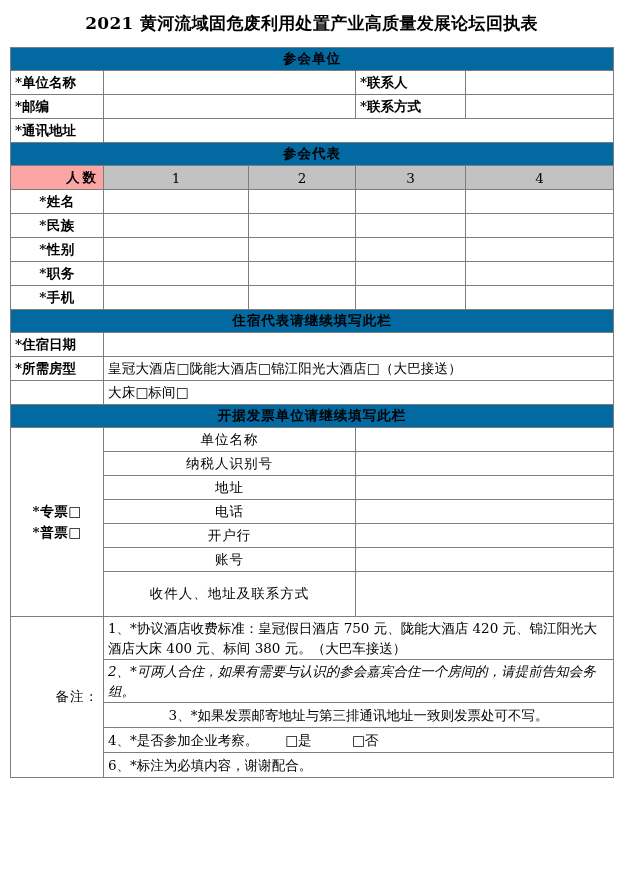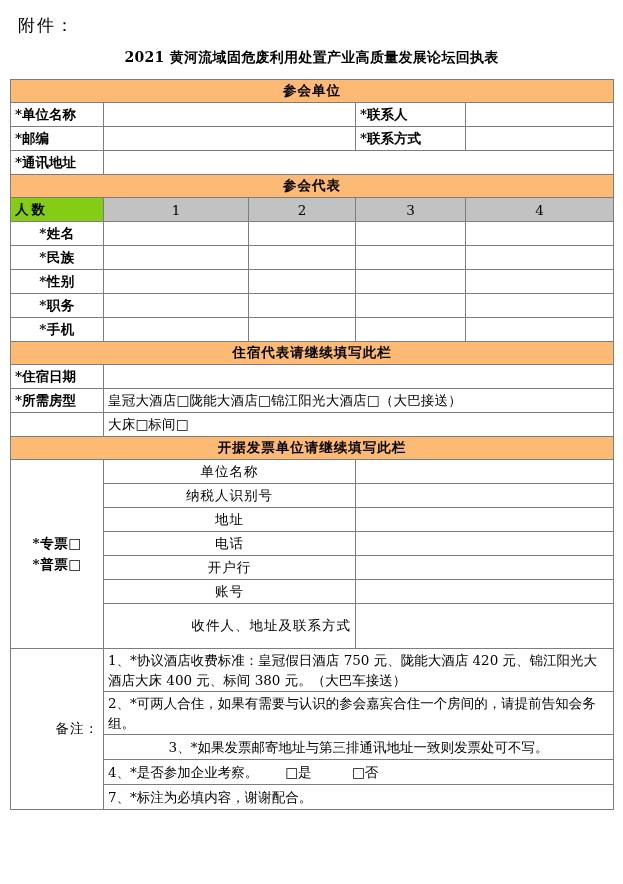--- a/index.html
+++ b/index.html
@@ -25,21 +25,21 @@
 
   
   .attach-label {
     font-size: 17px;
     letter-spacing: 2px;
     margin: 14px 0 0 8px;
     font-weight: 400;
     font-family: "DejaVu Serif", "Liberation Serif", serif;
   }
   .doc-title {
-    font-size: 14px;
+    font-size: 17px;
     font-weight: bold;
     text-align: center;
     margin: 12px 0 12px 0;
     letter-spacing: 0.3px;
     white-space: nowrap;
   }
 
   
   table.form {
     width: 603px;
@@ -48,21 +48,21 @@
     font-size: 13px;
   }
   table.form td {
     border: 1px solid #7d7d7d;
     padding: 0 4px;
     height: 23px;
     vertical-align: middle;
     font-size: 13.5px;
   }
   .section-head {
-    background: #fdba74;
+    background: #0369a1;
     text-align: center;
     font-weight: bold;
     letter-spacing: 1px;
     height: 22px !important;
   }
   .lbl {
     text-align: center;
     font-weight: bold;
     white-space: nowrap;
     letter-spacing: 0.5px;
@@ -72,22 +72,22 @@
     font-weight: bold;
     white-space: nowrap;
     padding-left: 3px;
   }
   .num-head {
     background: #c2c2c2;
     text-align: center;
     font-weight: normal;
   }
   .people-lbl {
-    background: #84cc16;
-    text-align: left;
+    background: #fca5a5;
+    text-align: right;
     font-weight: bold;
     letter-spacing: 3px;
   }
   .tall {
     height: 29px;
     text-align: center;
   }
   .inv-lbl {
     text-align: center;
     font-weight: normal;
@@ -119,21 +119,20 @@
     margin-top: 7px;
     letter-spacing: 0.2px;
   }
   .blank { background: #ffffff; }
 </style>
 </head>
 <body>
 
 <div class="page">
 
-  <div class="attach-label">附件：</div>
   <div class="doc-title">2021 黄河流域固危废利用处置产业高质量发展论坛回执表</div>
 
   <table class="form">
     <colgroup>
       <col style="width:93px">
       <col style="width:145px">
       <col style="width:55px">
       <col style="width:52px">
       <col style="width:23px">
       <col style="width:87px">
@@ -248,37 +247,37 @@
     </tr>
     <tr>
       <td class="inv-lbl" colspan="3">开户行</td>
       <td class="blank" colspan="3"></td>
     </tr>
     <tr>
       <td class="inv-lbl" colspan="3">账号</td>
       <td class="blank" colspan="3"></td>
     </tr>
     <tr>
-      <td class="inv-lbl" colspan="3" style="height:44px;line-height:1.45;text-align:right;">收件人、地址及联系方式</td>
+      <td class="inv-lbl" colspan="3" style="height:44px;line-height:1.45;">收件人、地址及联系方式</td>
       <td class="blank" colspan="3"></td>
     </tr>
 
     <tr>
       <td class="remark-lbl" rowspan="5">备注：</td>
       <td class="remark-txt" colspan="6" style="height:42px;">1、*协议酒店收费标准：皇冠假日酒店 750 元、陇能大酒店 420 元、锦江阳光大酒店大床 400 元、标间 380 元。（大巴车接送）</td>
     </tr>
     <tr>
-      <td class="remark-txt" colspan="6" style="height:42px;">2、*可两人合住，如果有需要与认识的参会嘉宾合住一个房间的，请提前告知会务组。</td>
+      <td class="remark-txt" colspan="6" style="height:42px;font-style:italic;">2、*可两人合住，如果有需要与认识的参会嘉宾合住一个房间的，请提前告知会务组。</td>
     </tr>
     <tr>
       <td class="remark-txt" colspan="6" style="height:24px;text-align:center;">3、*如果发票邮寄地址与第三排通讯地址一致则发票处可不写。</td>
     </tr>
     <tr>
       <td class="remark-txt" colspan="6" style="height:24px;">4、*是否参加企业考察。　　□是　　　□否</td>
     </tr>
     <tr>
-      <td class="remark-txt" colspan="6" style="height:24px;">7、*标注为必填内容，谢谢配合。</td>
+      <td class="remark-txt" colspan="6" style="height:24px;">6、*标注为必填内容，谢谢配合。</td>
     </tr>
   </tbody>
     </table>
 
 
 </div>
 
 </body></html>

